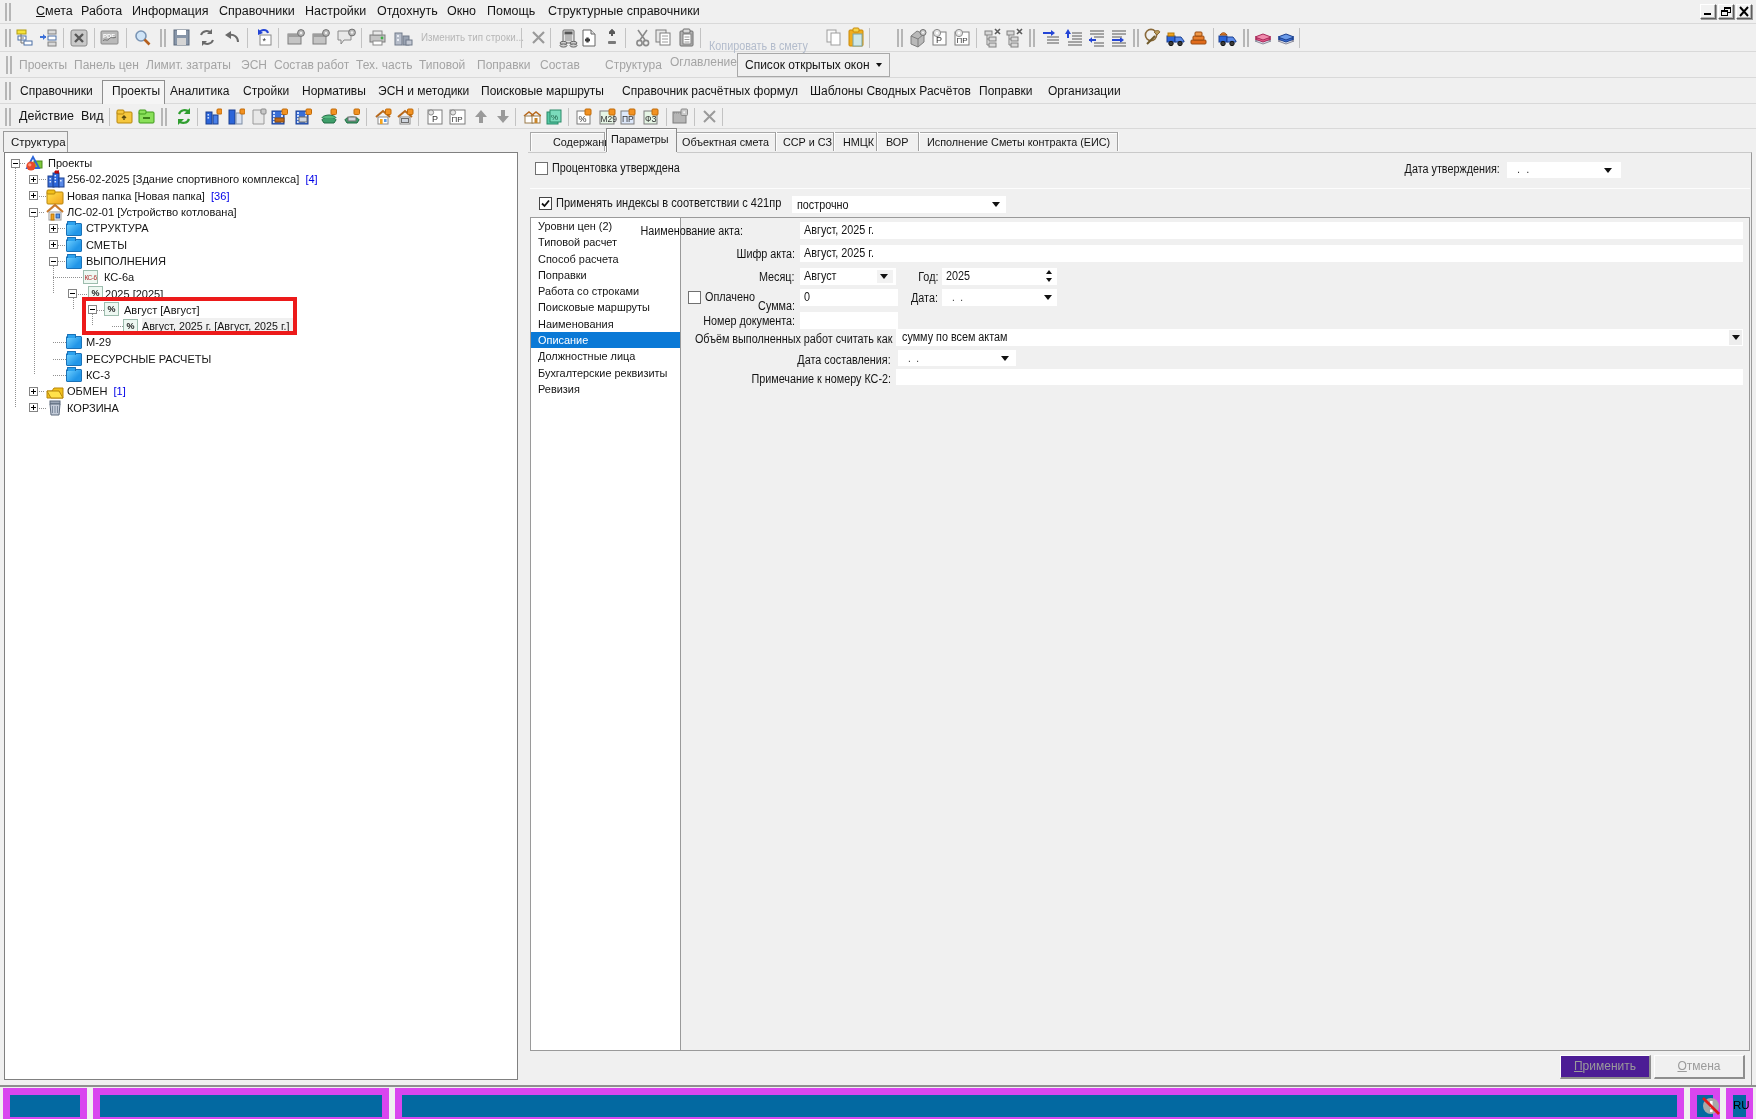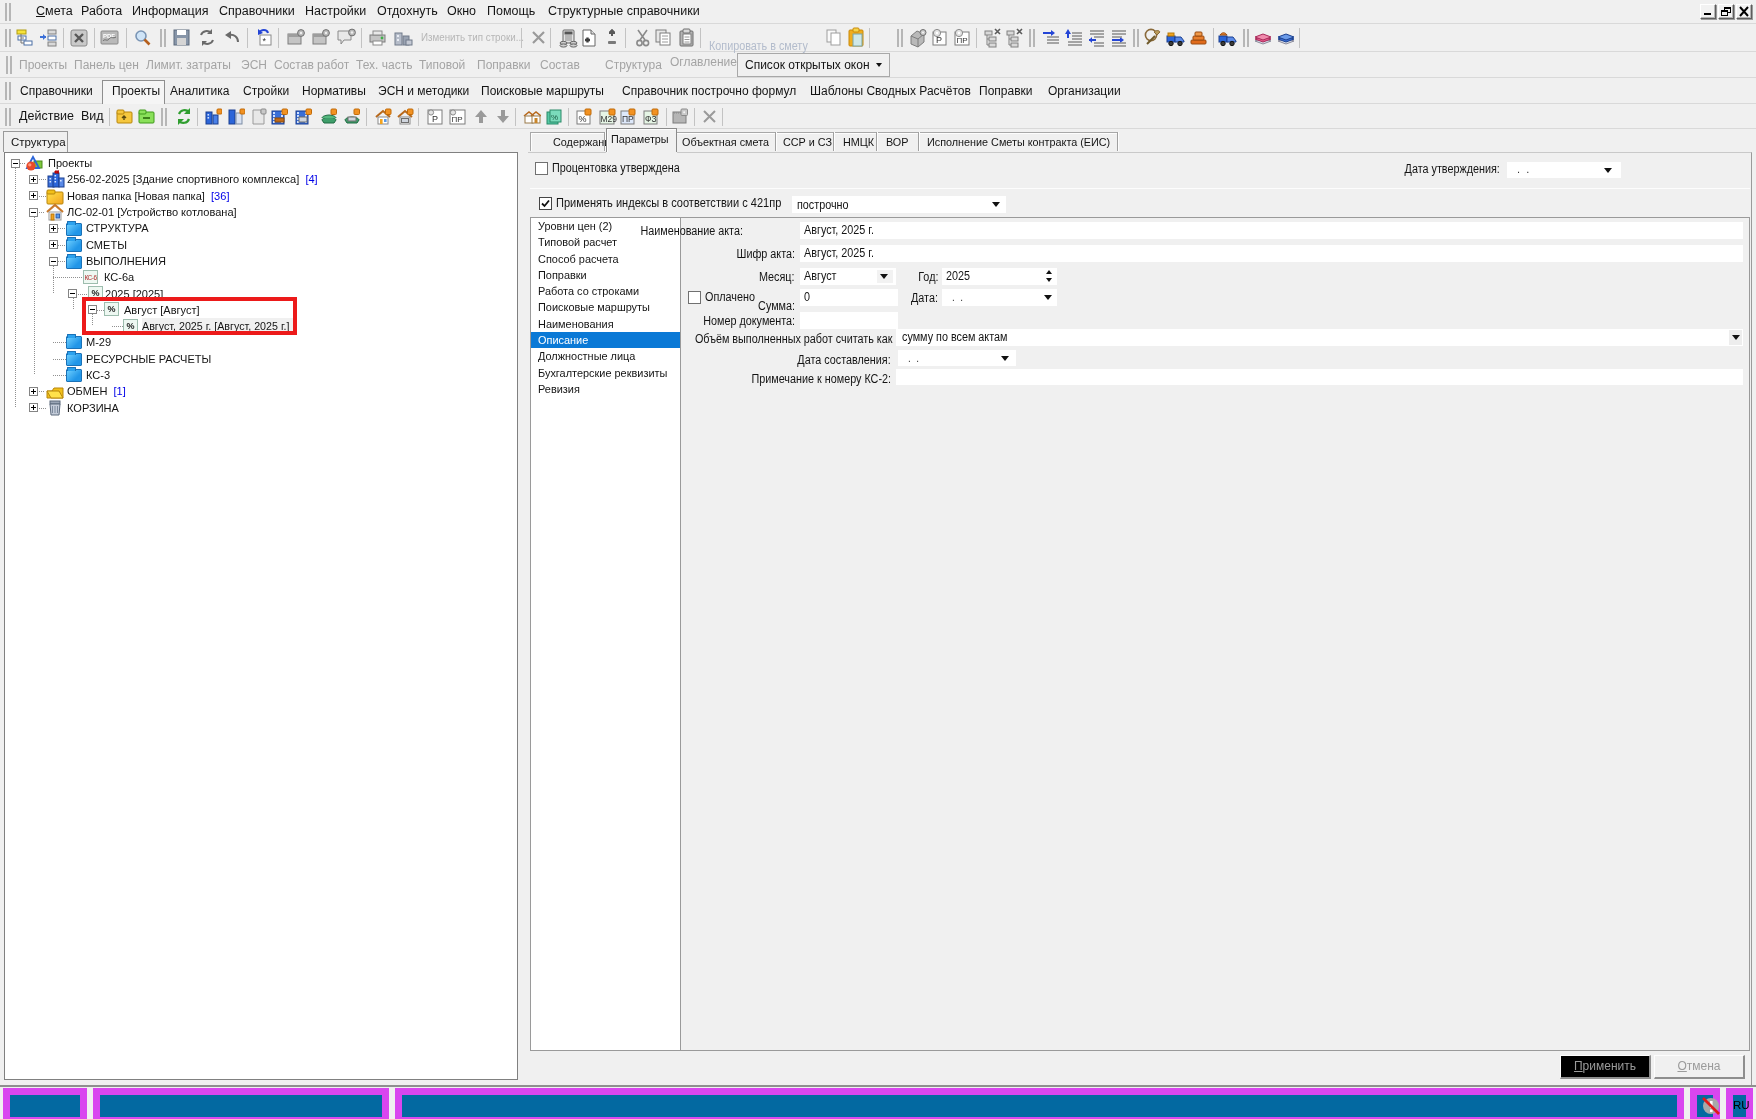--- a/index.html
+++ b/index.html
@@ -388,21 +388,21 @@
 <div class="a" id="tabrow" style="left:0;top:79px;width:1756px;height:25px;background:#f0f0f0;border-bottom:1px solid #d9d9d9;font-size:12px">
   <div class="hd" style="left:5px;top:3px"></div>
   <div class="tbtxt" style="left:20px;top:5px">Справочники</div>
   <div class="a" style="left:102px;top:1px;width:63px;height:24px;background:#f5f5f5;border:1px solid #8e8e8e;border-bottom:none"></div>
   <div class="tbtxt" style="left:112px;top:5px">Проекты</div>
   <div class="tbtxt" style="left:170px;top:5px">Аналитика</div>
   <div class="tbtxt" style="left:243px;top:5px">Стройки</div>
   <div class="tbtxt" style="left:302px;top:5px">Нормативы</div>
   <div class="tbtxt" style="left:378px;top:5px">ЭСН и методики</div>
   <div class="tbtxt" style="left:481px;top:5px">Поисковые маршруты</div>
-  <div class="tbtxt" style="left:622px;top:5px">Справочник построчно формул</div>
+  <div class="tbtxt" style="left:622px;top:5px">Справочник расчётных формул</div>
   <div class="tbtxt" style="left:810px;top:5px">Шаблоны Сводных Расчётов</div>
   <div class="tbtxt" style="left:979px;top:5px">Поправки</div>
   <div class="tbtxt" style="left:1048px;top:5px">Организации</div>
 </div>
 
 <div class="a" id="tb3" style="left:0;top:105px;width:1756px;height:24px;background:#f0f0f0;border-bottom:1px solid #d9d9d9">
   <div class="hd" style="left:5px;top:3px"></div>
   <div class="tbtxt" style="left:19px;top:4px">Действие</div>
   <div class="tbtxt" style="left:81px;top:4px">Вид</div>
   <div class="vs" style="left:109px;height:18px"></div>
@@ -822,21 +822,21 @@
   <div class="fv" style="left:374px;top:176px"><span class="nx">сумму по всем актам</span></div>
   <div class="a" style="left:1201px;top:177px;width:13px;height:15px;background:#ededed"></div>
   <div class="arr" style="left:1204px;top:182px"></div>
   <div class="fbl" style="right:860px;top:199px"><span>Дата составления:</span></div>
   <div class="fld" style="left:370px;top:197px;width:118px;height:16px"></div>
   <div class="fv" style="left:380px;top:197px;color:#333;font-size:11px"><span class="nx">.&nbsp;&nbsp;.</span></div>
   <div class="arr" style="left:473px;top:203px"></div>
   <div class="fbl" style="right:860px;top:218px"><span>Примечание к номеру КС-2:</span></div>
   <div class="fld" style="left:368px;top:216px;width:847px;height:16px"></div>
 
-  <div class="a" style="left:1032px;top:902px;width:91px;height:24px;background:#000000;border:1px solid #fdfdfd;border-right:2px solid #8e8e8e;border-bottom:2px solid #8e8e8e;color:#9b9b9b;text-align:center;line-height:21px"><u>П</u>рименить</div>
+  <div class="a" style="left:1032px;top:902px;width:91px;height:24px;background:#4c1d95;border:1px solid #fdfdfd;border-right:2px solid #8e8e8e;border-bottom:2px solid #8e8e8e;color:#9b9b9b;text-align:center;line-height:21px"><u>П</u>рименить</div>
   <div class="a" style="left:1126px;top:902px;width:91px;height:24px;background:#f0f0f0;border:1px solid #fdfdfd;border-right:2px solid #8e8e8e;border-bottom:2px solid #8e8e8e;color:#9b9b9b;text-align:center;line-height:21px"><u>О</u>тмена</div>
 </div>
 
 <div class="a" style="left:0;top:1085px;width:1756px;height:2px;background:#8f8f8f"></div>
 <div class="sbox" style="left:3px;width:84px"></div>
 <div class="sbox" style="left:93px;width:296px"></div>
 <div class="sbox" style="left:395px;width:1289px"></div>
 <div class="sbox" style="left:1690px;width:30px"><svg width="28" height="22" viewBox="0 0 28 22">
       <circle cx="14" cy="11" r="8" fill="#a8a8a8"></circle>
       <rect x="13" y="6" width="2.6" height="7" fill="#fff"></rect>

